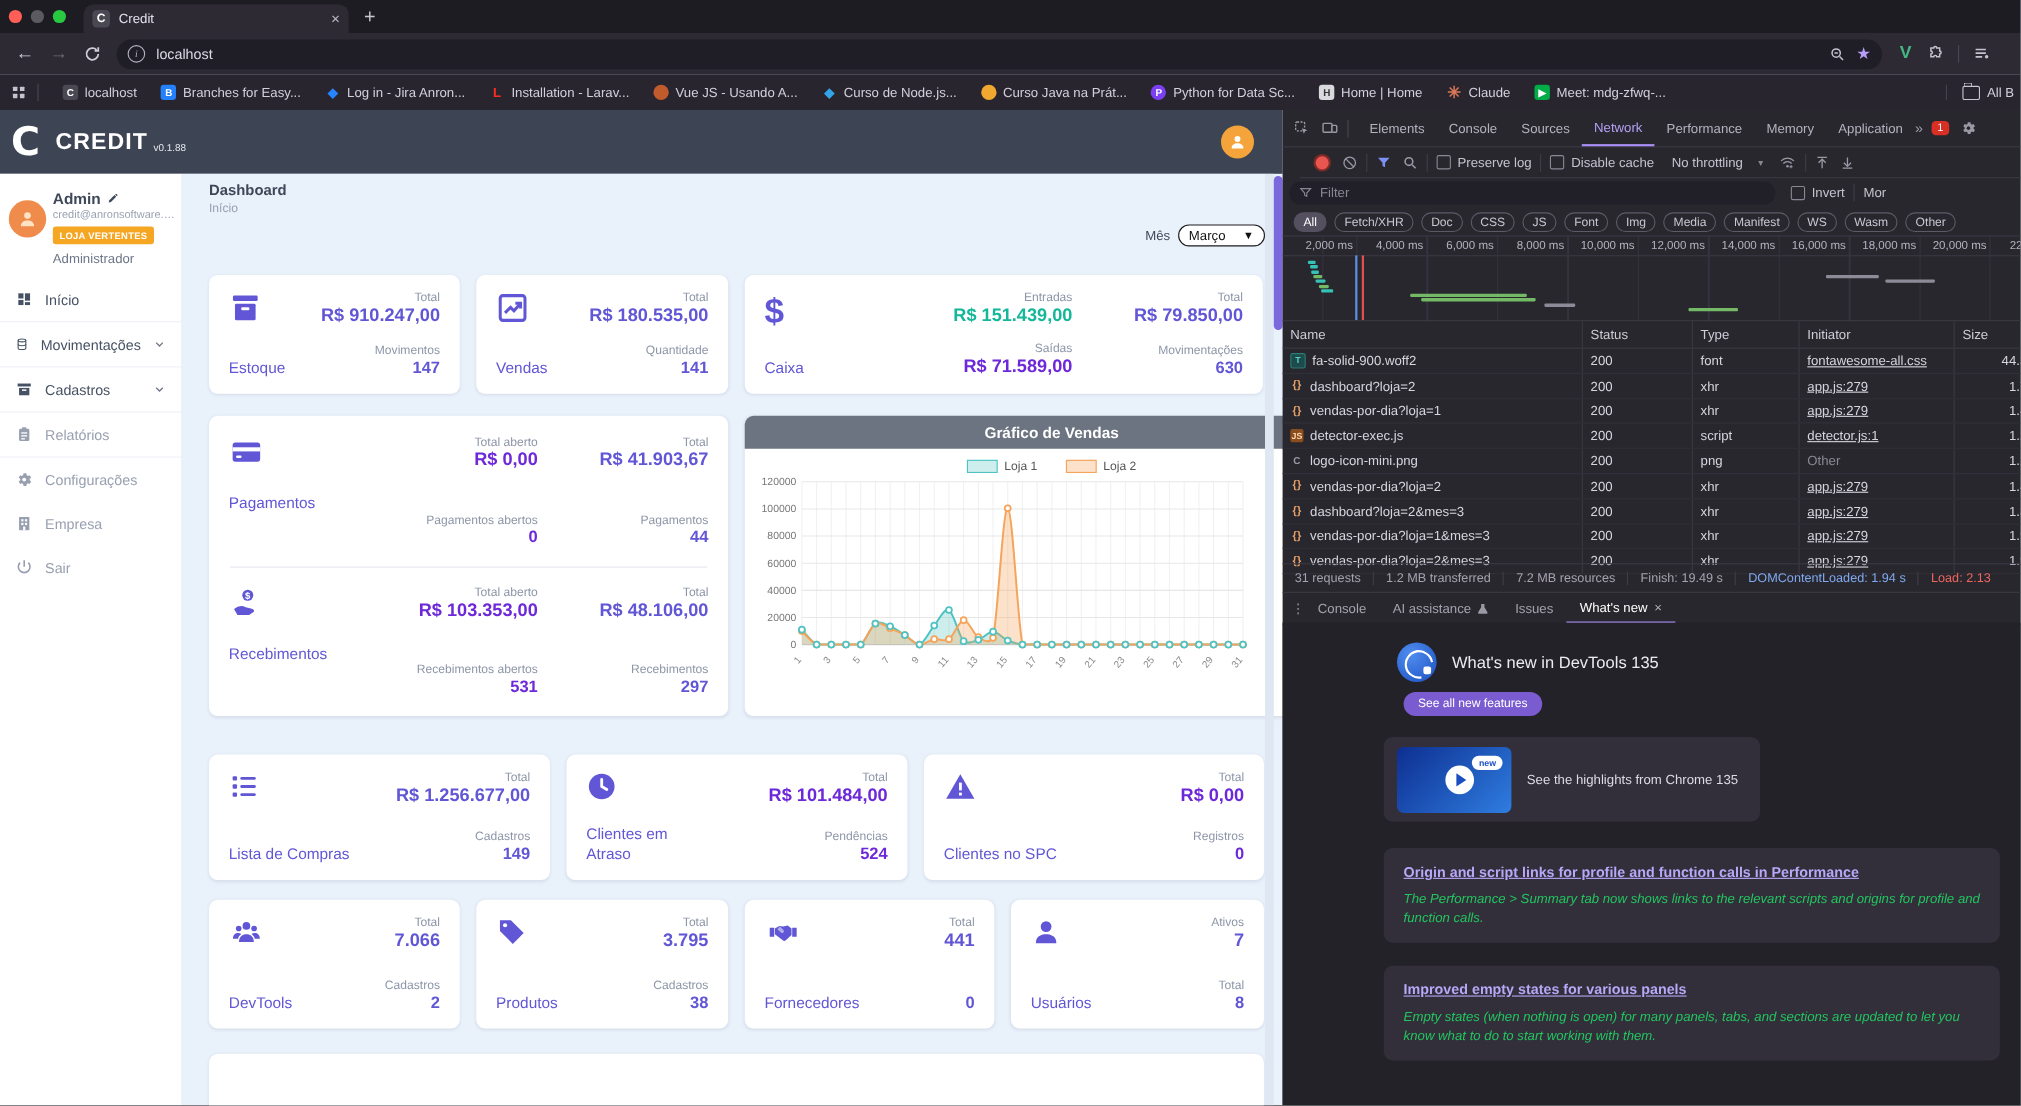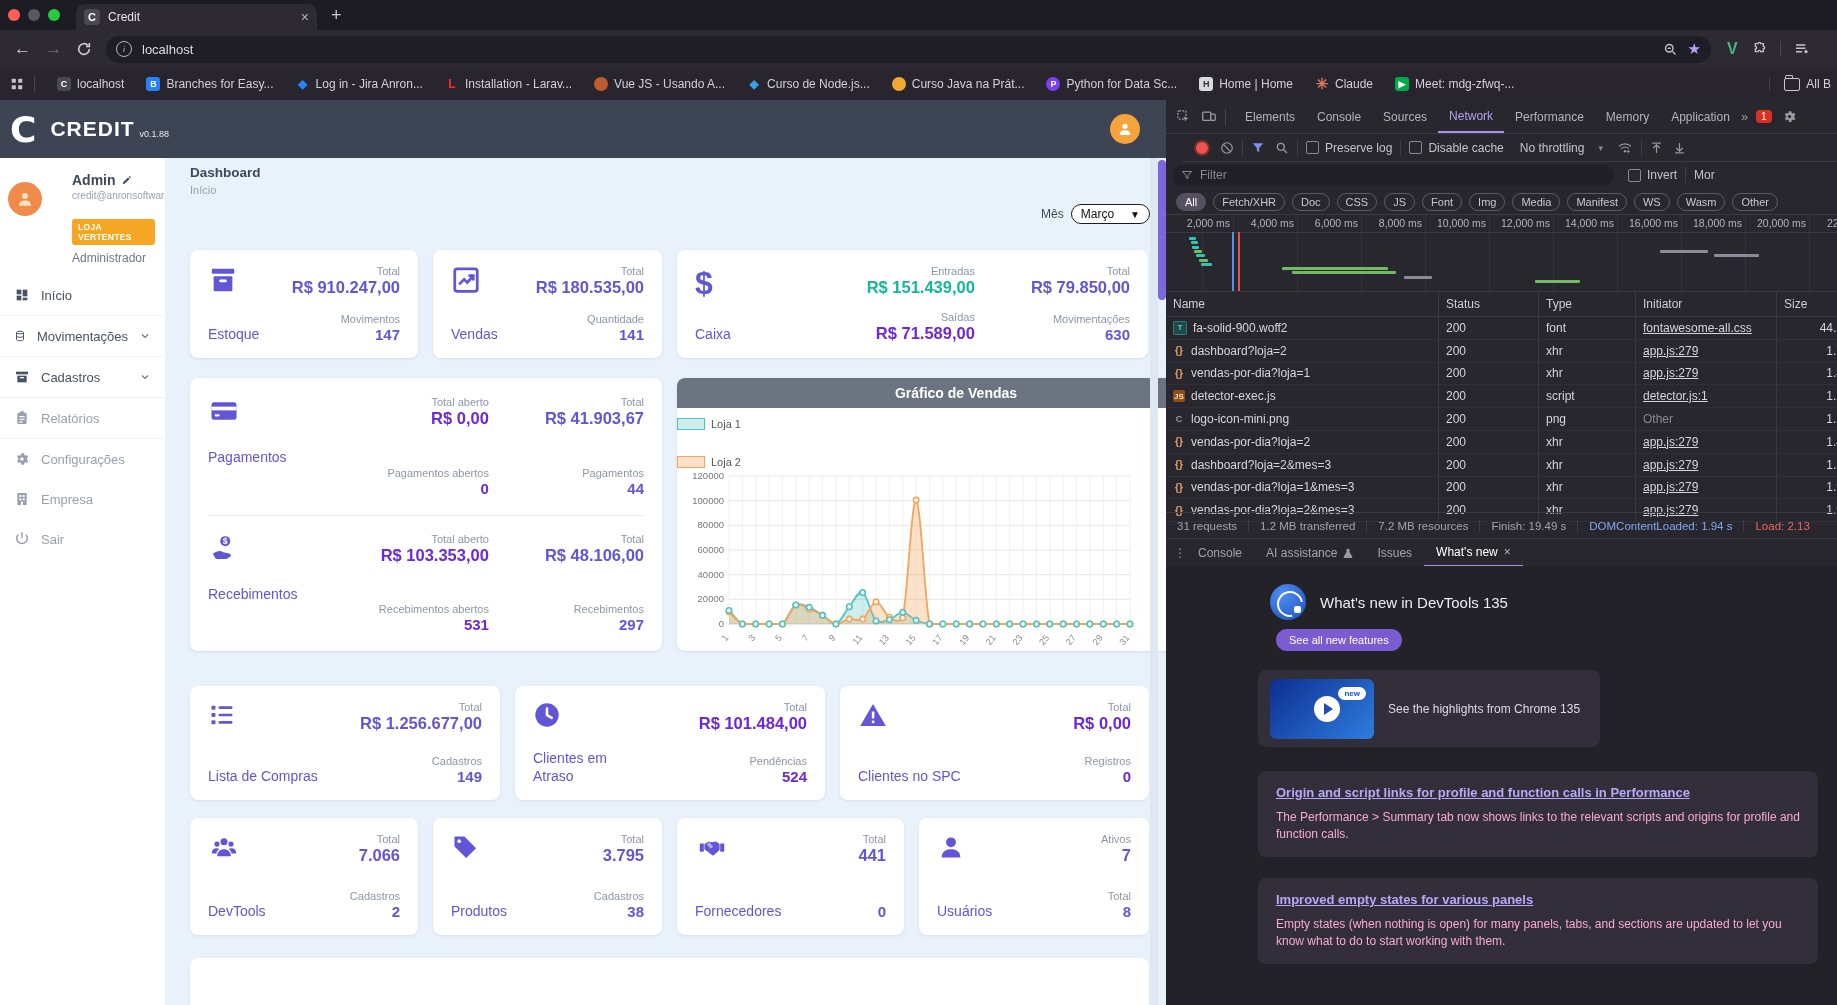--- a/index.html
+++ b/index.html
@@ -31,26 +31,26 @@
   .folder{width:14px;height:11px;border:1.4px solid #c9c6d2;border-radius:2px;position:relative;margin-right:6px;}
   .folder:before{content:"";position:absolute;top:-4px;left:0;width:6px;height:3px;border:1.4px solid #c9c6d2;border-bottom:none;border-radius:2px 2px 0 0;}
   
   #appheader{left:0;top:100px;width:1166px;height:58px;background:#3d4454;color:#fff;display:flex;align-items:center;}
   #applogo{font-size:36px;font-weight:bold;margin-left:10px;font-family:"DejaVu Sans",sans-serif;}
   #brand{font-size:21px;font-weight:bold;letter-spacing:1px;margin-left:14px;}
   #version{font-size:9px;margin-left:5px;margin-top:10px;color:#e6e9f0;}
   #hdr-avatar{margin-left:auto;margin-right:26px;width:30px;height:30px;border-radius:50%;background:#f5a43c;display:flex;align-items:center;justify-content:center;color:#fff;}
   
   #sidebar{left:0;top:158px;width:165px;height:847px;background:#fff;box-shadow:1px 0 3px rgba(60,70,100,.08);}
-  #userblock{padding:14px 10px 10px 28px;}
+  #userblock{padding:14px 10px 10px 4px;}
   #user-avatar{position:absolute;left:8px;top:24px;width:34px;height:34px;border-radius:50%;background:#f08c4b;display:flex;align-items:center;justify-content:center;color:#ffe9b8;}
   .uinfo{margin-left:44px;}
   #uname{font-size:14px;font-weight:bold;color:#3e4859;display:flex;align-items:center;gap:5px;}
   #uemail{font-size:10px;color:#9aa2b2;margin-top:2px;white-space:nowrap;overflow:hidden;width:112px;text-overflow:ellipsis;}
-  #ubadge{display:inline-block;background:#f5a623;color:#fff;font-size:8.5px;font-weight:bold;padding:3px 6px;border-radius:3px;margin-top:18px;letter-spacing:.3px;}
+  #ubadge{display:inline-block;background:#f5a623;color:#fff;font-size:8.5px;font-weight:bold;padding:3px 6px;border-radius:3px;margin-top:5px;letter-spacing:.3px;}
   #urole{font-size:12px;color:#6d7689;margin-top:6px;}
   .mitem{height:40px;display:flex;align-items:center;padding-left:14px;color:#465163;font-size:13px;gap:11px;border-top:1px solid #eef1f6;}
   .mitem.nb{border-top:none;}
   .mitem.muted{color:#98a0b0;}
   .mitem .chev{margin-left:auto;margin-right:14px;color:#6d7689;}
   
   #content-bg{left:165px;top:158px;width:985px;height:847px;background:#e9f1fb;}
   #pgtitle{left:190px;top:165px;font-size:13.5px;font-weight:bold;color:#3e4859;}
   #pgsub{left:190px;top:184px;font-size:11px;color:#98a0b0;}
   #monthfilter{left:1010px;top:204px;width:140px;display:flex;align-items:center;justify-content:flex-end;gap:7px;font-size:12px;color:#3e4859;}
@@ -66,21 +66,21 @@
   .lbl{font-size:11px;color:#8d96a8;}
   .val{font-size:16.5px;font-weight:bold;color:#6156d5;margin-top:1px;}
   .val.sm{font-size:15px;}
   .val.red{color:#6d28d9;}
   .val.green{color:#15b79a;}
   .halfcard{display:flex;justify-content:space-between;padding:18px 18px;box-sizing:border-box;height:50%;}
   .divider{position:absolute;left:4%;top:50%;width:92%;height:1px;background:#e3e7ee;}
   
   #chartcard{left:677px;top:378px;width:558px;height:273px;}
   #charthdr{background:#6b7480;color:#fff;font-weight:bold;font-size:14px;text-align:center;height:30px;line-height:30px;border-radius:8px 8px 0 0;}
-  #legend{display:flex;justify-content:center;gap:26px;margin-top:10px;font-size:11px;color:#555;flex-direction:column;}
+  #legend{display:flex;justify-content:center;gap:26px;margin-top:10px;font-size:11px;color:#555;}
   .lg{display:flex;align-items:center;gap:6px;}
   .sw{width:28px;height:12px;border:1.6px solid #999;box-sizing:border-box;}
   
   #dash-scroll{left:1150px;top:158px;width:8px;height:847px;background:#dfe7f2;}
   #dash-thumb{left:1158px;top:160px;width:8px;height:140px;background:#7a68dd;border-radius:4px;}
   
   #devtools{left:1166px;top:100px;width:671px;height:905px;background:#29272e;color:#cfcdd7;font-size:12px;}
   #devtools .abs{position:absolute;}
   #dt-tabbar{left:0;top:0;width:671px;height:33px;border-bottom:1px solid #3b3944;display:flex;align-items:center;gap:0;}
   .dtico{color:#9c99a6;margin-left:10px;display:flex;align-items:center;}
@@ -133,21 +133,21 @@
   #wn-title{font-size:15px;color:#eceaf2;}
   #wn-btn{position:absolute;left:110px;top:63px;background:#7a5cd0;color:#fff;border-radius:13px;padding:5px 13px;font-size:11px;}
   #wn-hl{position:absolute;left:92px;top:104px;width:342px;height:77px;background:#322f3b;border-radius:8px;display:flex;align-items:center;}
   #wn-thumb{width:104px;height:60px;border-radius:6px;margin-left:12px;background:linear-gradient(135deg,#0d2f91,#2f7de0);position:relative;flex:none;}
   #wn-play{position:absolute;left:44px;top:17px;width:26px;height:26px;background:#fff;border-radius:50%;}
   #wn-play:before{content:"";position:absolute;left:10px;top:7px;border-left:9px solid #1b4fc0;border-top:6px solid transparent;border-bottom:6px solid transparent;}
   #wn-badge{position:absolute;right:8px;top:8px;background:#fff;color:#1b4fc0;font-size:8px;font-weight:bold;border-radius:7px;padding:2px 6px;}
   #wn-hltext{margin-left:14px;font-size:12px;color:#dcdae4;}
   .wn-card{position:absolute;left:92px;width:560px;background:#322f3b;border-radius:8px;padding:14px 18px;box-sizing:border-box;}
   .wn-link{color:#b7a8f8;font-size:13px;font-weight:bold;text-decoration:underline;display:block;}
-  .wn-body{color:#f9a8d4;font-size:12px;line-height:1.4;margin-top:9px;}
+  .wn-body{color:#22c55e;font-size:12px;line-height:1.4;margin-top:9px;font-style:italic;}
   svg.ic{display:block;}
 </style>
 </head>
 <body>
 
 <div id="screen">
 
   <div class="abs" id="tabstrip">
     <span class="tl" style="background:#ff5f57"></span>
     <span class="tl" style="background:#5a5a60"></span>

